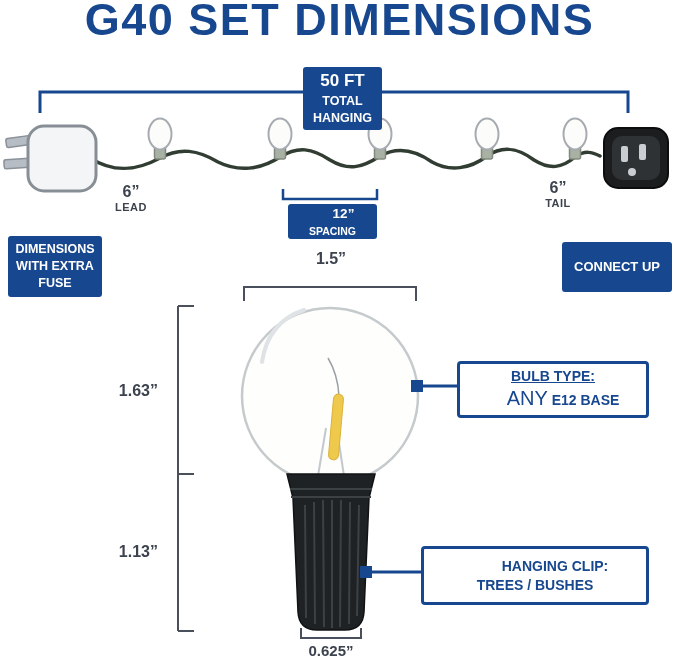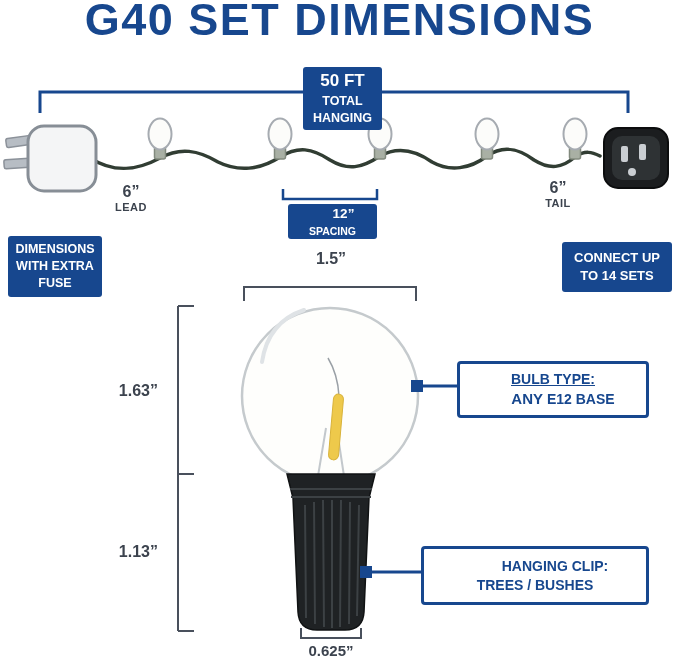--- a/index.html
+++ b/index.html
@@ -142,35 +142,34 @@
   </div>
 
   <div class="abs bluebox" style="left:8px; top:236px; width:94px; height:61px; font-size:12.5px;">
     <span>DIMENSIONS</span>
     <span>WITH EXTRA</span>
     <span>FUSE</span>
   </div>
 
   <div class="abs bluebox" style="left:562px; top:242px; width:110px; height:50px; font-size:13px;">
     <span>CONNECT UP</span>
-    <span>TO 14 SETS</span>
   </div>
 
   <div class="abs dimlabel" style="left:281px; top:250px; width:100px; font-size:16px;">1.5”</div>
 
   <div class="abs dimlabel" style="left:88px; top:382px; width:70px; font-size:16px; text-align:right;">1.63”</div>
 
   <div class="abs dimlabel" style="left:88px; top:543px; width:70px; font-size:16px; text-align:right;">1.13”</div>
 
   <div class="abs dimlabel" style="left:281px; top:642px; width:100px; font-size:15px;">0.625”</div>
 
   <div class="abs outlinebox" style="left:457px; top:361px; width:186px; height:51px;">
     <span style="font-size:14px;text-decoration:underline;">BULB TYPE:</span>
     <span style="font-size:14px;">
-      <span style="font-weight:700; font-size:15px;margin-left:20px;">ANY</span>
+      <span style="font-weight:400; font-size:20px;margin-left:20px;">ANY</span>
       <span>E12 BASE</span>
     </span>
   </div>
 
   <div class="abs outlinebox" style="left:421px; top:546px; width:222px; height:53px;">
     <span style="font-size:14px;padding-left:40px;">HANGING CLIP:</span>
     <span style="font-size:14px;">TREES / BUSHES</span>
   </div>
 
 </div>

